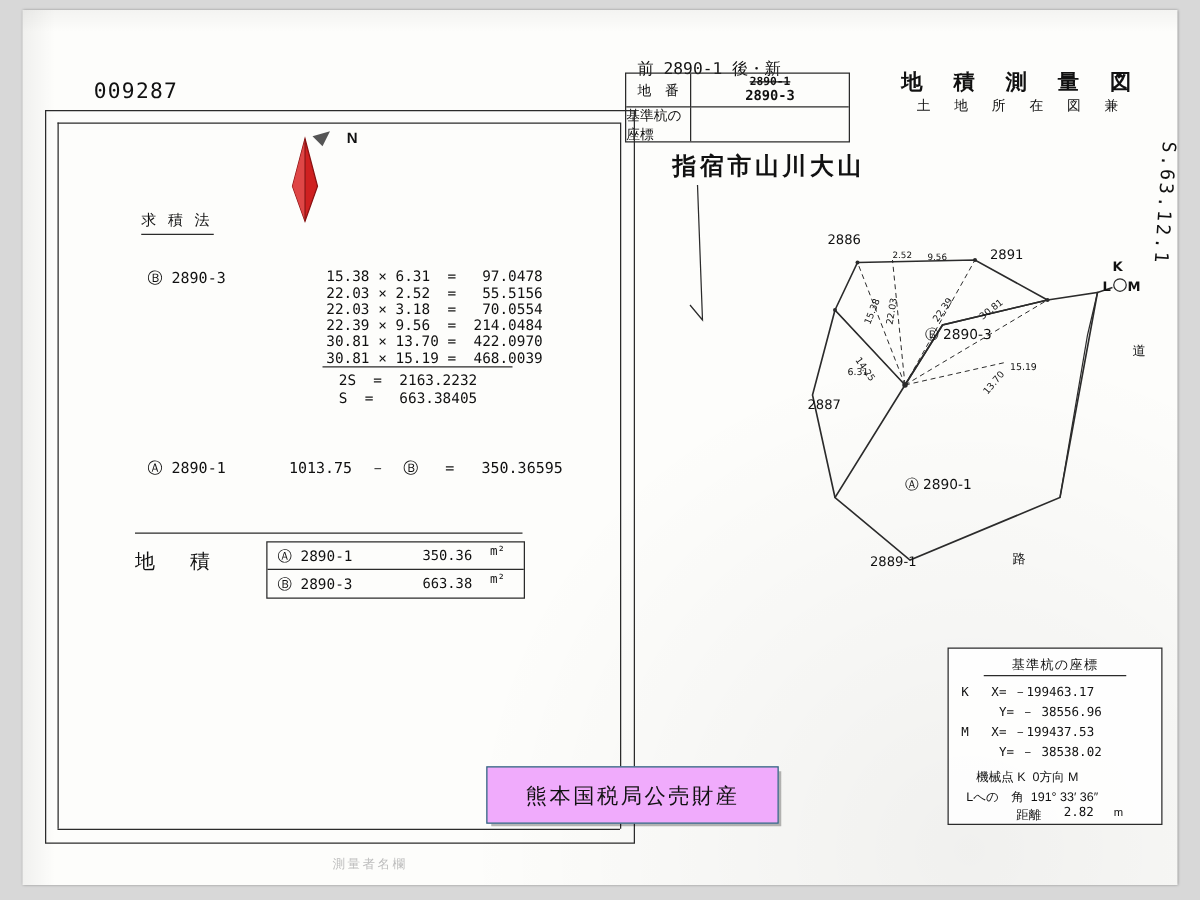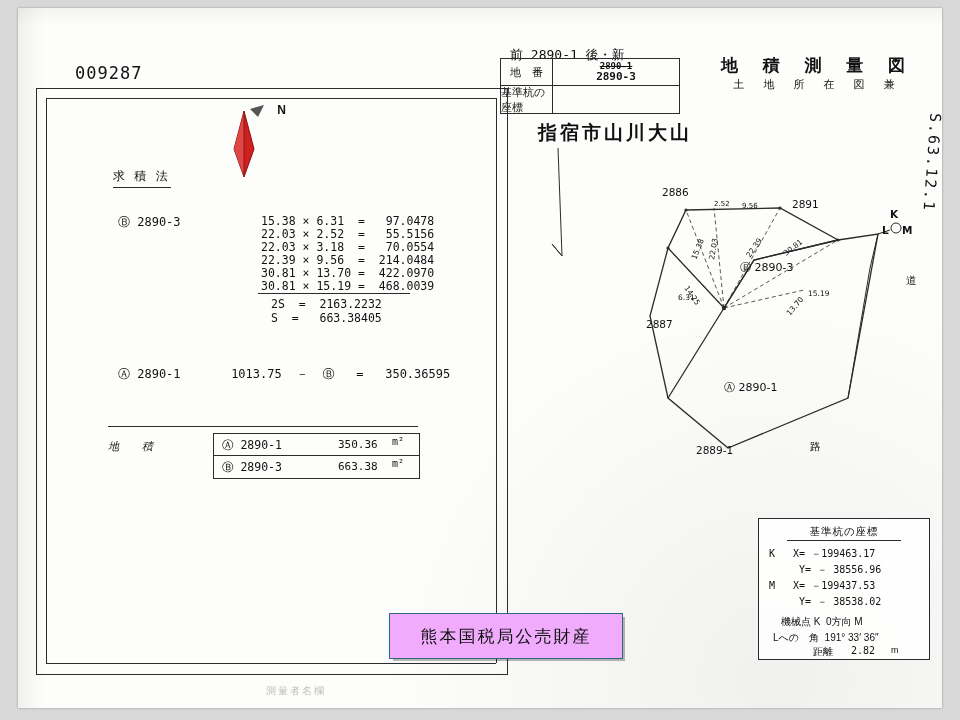--- a/index.html
+++ b/index.html
@@ -92,21 +92,21 @@
   .mono{font-family:"DejaVu Sans Mono", monospace;color:#111;}
   #calc-b-label{position:absolute;left:100px;top:206px;font-size:12px;}
   .calcrow{position:absolute;font-size:11.5px;white-space:pre;}
   #calc-sum-line{position:absolute;left:240px;top:285px;width:152px;height:1px;background:#2b2b2b;}
   #calc-2s{position:absolute;left:253px;top:289px;font-size:11.5px;white-space:pre;}
   #calc-s{position:absolute;left:253px;top:303px;font-size:11.5px;white-space:pre;}
   #calc-a-row{position:absolute;left:100px;top:358px;font-size:12px;white-space:pre;}
 
   
   #area-box{position:absolute;left:90px;top:425px;width:310px;height:44px;}
-  #area-label{position:absolute;left:0px;top:6px;font-size:11px;letter-spacing:6px;color:#111;font-style:italic;}
+  #area-label{position:absolute;left:0px;top:6px;font-size:16px;letter-spacing:6px;color:#111;}
   #area-tbl{position:absolute;left:105px;top:0px;width:205px;height:44px;border:1px solid #2b2b2b;}
   #area-tbl .r{position:absolute;left:0;width:205px;height:22px;box-sizing:border-box;}
   #area-tbl .r1{top:0;border-bottom:1px solid #2b2b2b;}
   #area-tbl .r2{top:22px;}
   #area-tbl .c-code{position:absolute;left:8px;top:4px;font-size:11.5px;}
   #area-tbl .c-val{position:absolute;left:124px;top:4px;font-size:11px;}
   #area-tbl .c-unit{position:absolute;left:178px;top:2px;font-size:10px;}
   #area-underline{position:absolute;left:90px;top:418px;width:310px;height:1px;background:#2b2b2b;}
 
   

